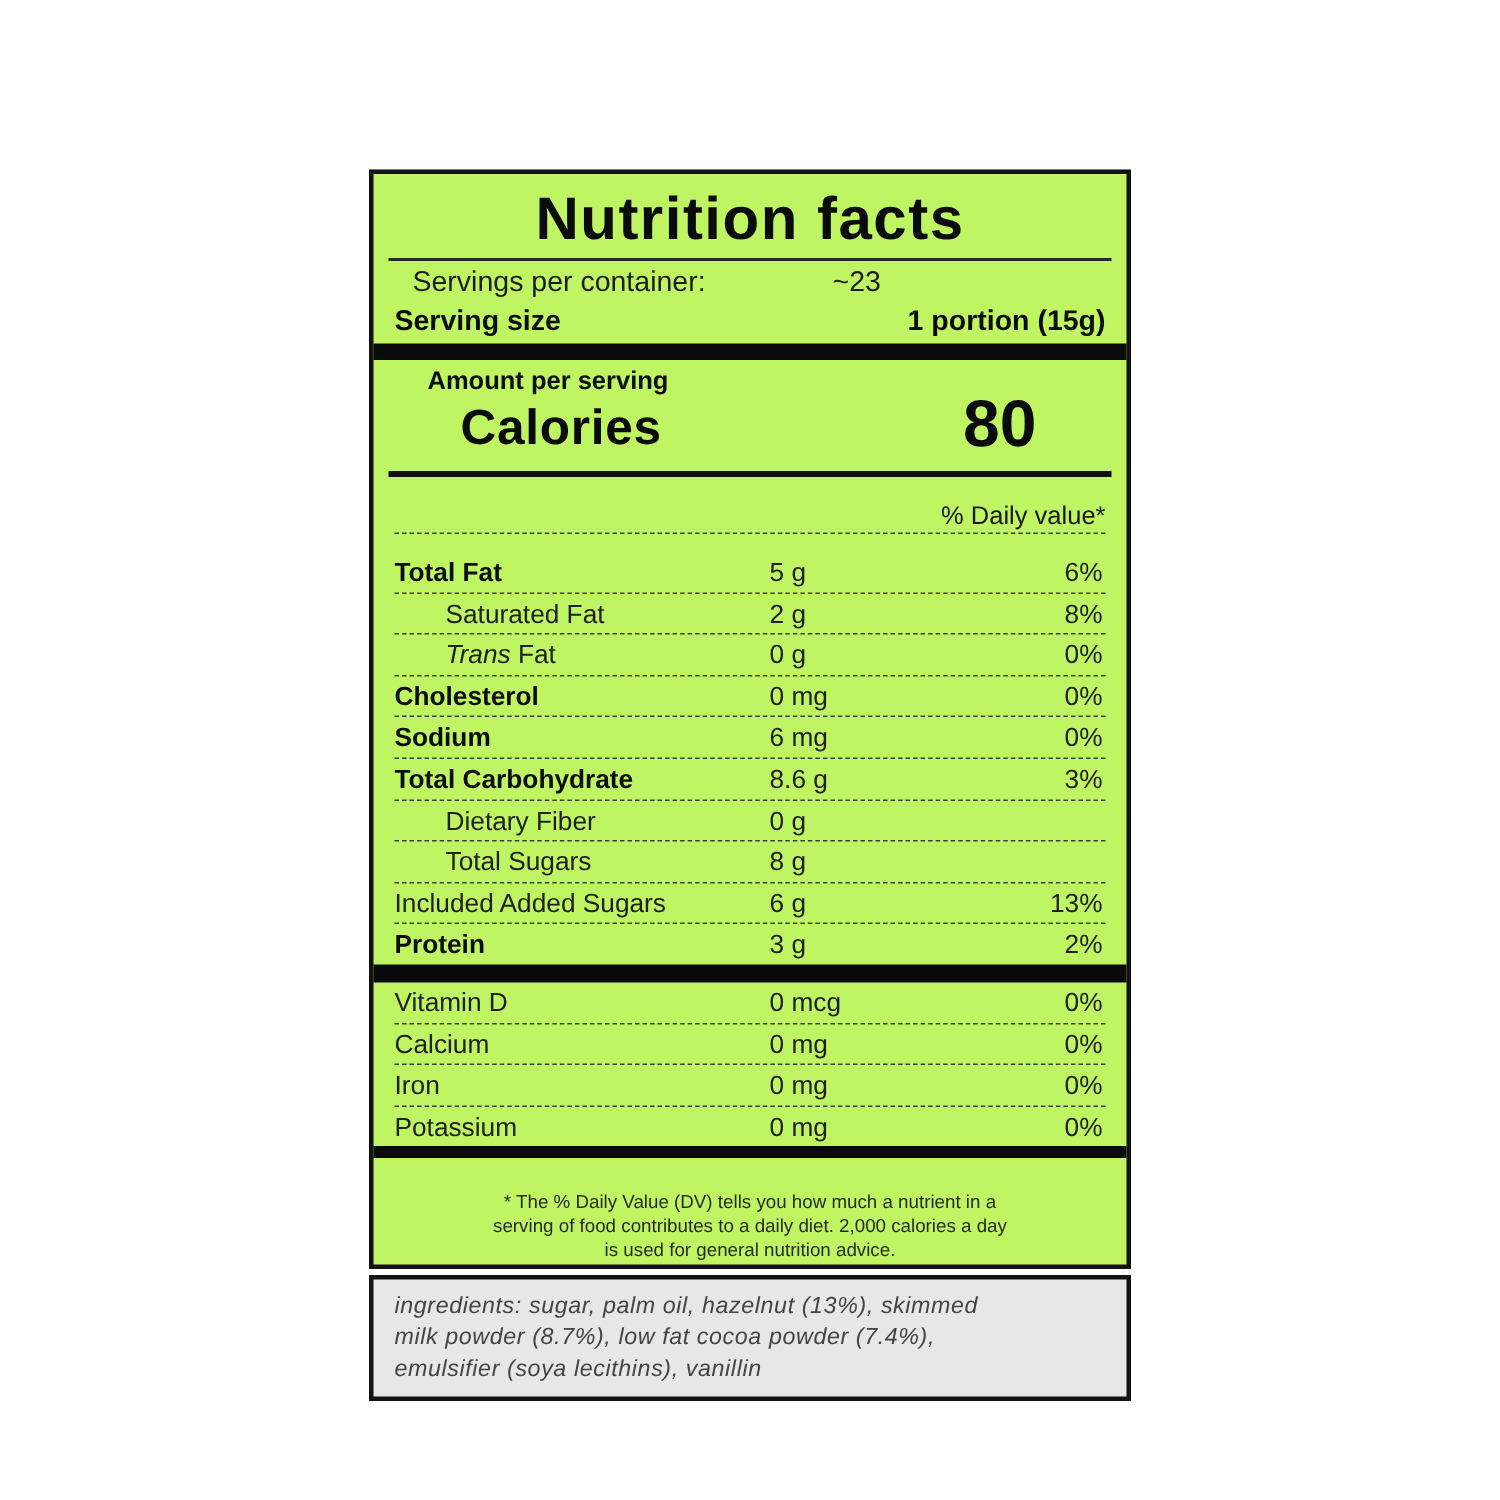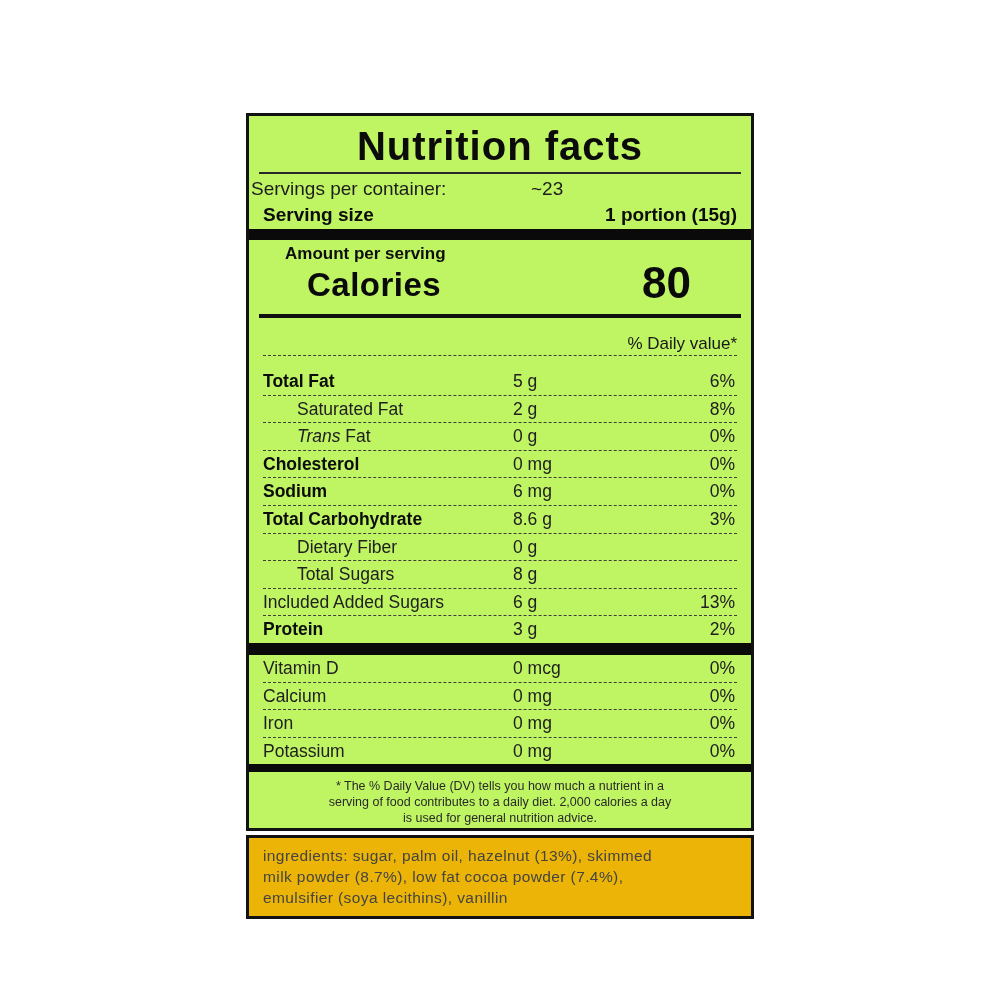--- a/index.html
+++ b/index.html
@@ -22,21 +22,21 @@
   }
   .title {
     height:56px; line-height:60px;
     text-align:center;
     font-size:40px; font-weight:800; letter-spacing:1px;
     color:#0d0d0d;
   }
   .rule-thin { border-top:2px solid #2a2a2a; margin:0 10px; }
   .serv-row {
     position:relative; height:28px; line-height:29px;
-    margin:0 2px; font-size:19px;
+    margin:0 26px; font-size:19px;
   }
   .serv-val { position:absolute; left:280px; top:0; }
   .ssize-row {
     position:relative; height:27px; line-height:26px;
     margin:0 14px; font-size:19px; font-weight:700; color:#0e0e0e;
   }
   .ssize-val { position:absolute; right:0; top:0; }
   .bar { background:#0c0c0c; }
   .bar-serving { height:11px; }
   .bar-protein { height:12px; }
@@ -66,31 +66,32 @@
     border-bottom:1px dashed #3f3f3f;
     color:#222222;
   }
   .nrow.last { border-bottom:none; }
   .nrow .bold { font-weight:700; color:#0e0e0e; }
   .indent1 { padding-left:34px; display:inline-block; }
   .namt { position:absolute; left:250px; top:0; }
   .ndv  { position:absolute; right:2px; top:0; }
   .footnote {
     padding:6px 26px 2px 26px;
-    text-align:center; font-size:12.5px; line-height:16px; color:#2b2b2b;
+    text-align:center; font-size:12.5px; line-height:16px; color:#2b2b2b;margin-top:15px;
   }
   .ing-box {
     box-sizing:border-box;
     border:3px solid #141414;
     margin-top:4px;
     min-height:84px;
     padding:7px 12px 8px 14px;
-    background:#eab308;
+    background:#e5e5e5;
     font-size:15.5px; line-height:21px; color:#454545;
     letter-spacing:0.4px;
+    font-style:italic;
   }
 </style>
 </head>
 <body>
 
 <div class="page">
   <div class="label-wrap">
 
     <div class="main-box">
       <div class="title">Nutrition facts</div>

